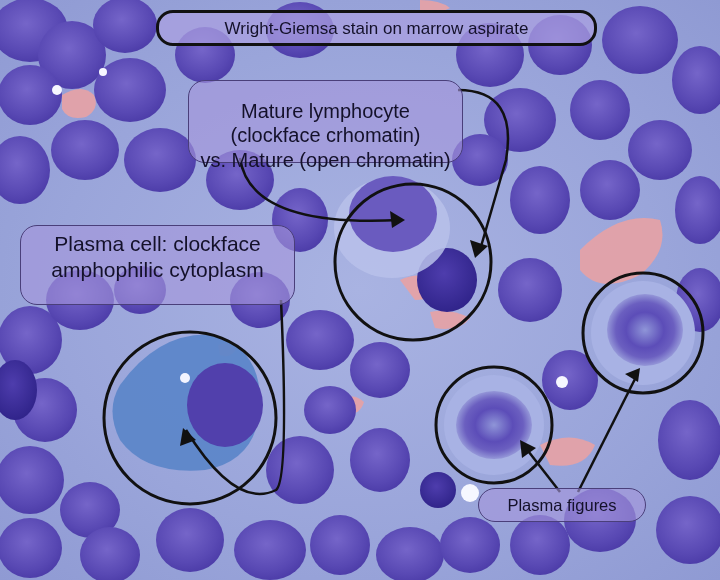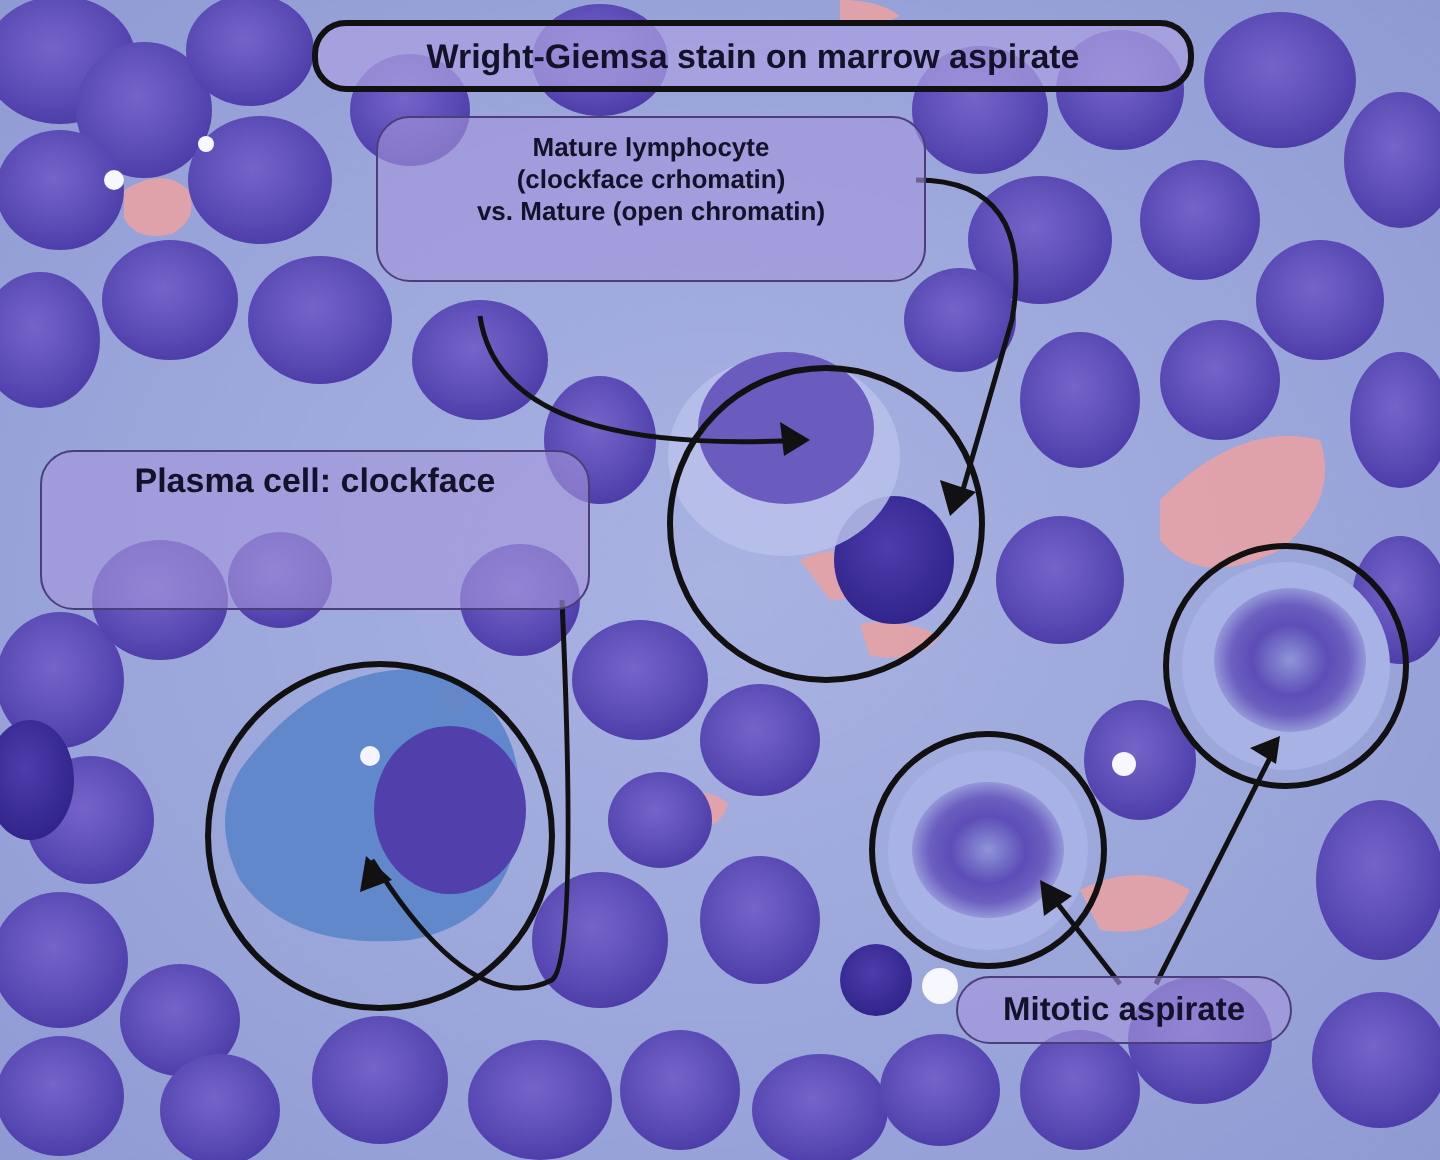--- a/index.html
+++ b/index.html
@@ -1,26 +1,26 @@
 <!DOCTYPE html>
 <html><head>
 <meta charset="utf-8">
 <style>
   html, body { margin: 0; padding: 0; }
   body { width: 720px; height: 580px; overflow: hidden; background: #9aa6d8; }
   .stage { position: relative; width: 720px; height: 580px; overflow: hidden;
     background: radial-gradient(ellipse at 50% 50%, #a9b3e2 0%, #9aa5da 60%, #8f9ad3 100%); }
   svg.field { position: absolute; left: 0; top: 0; }
-  .label { position: absolute; font-family: "Liberation Sans", sans-serif; font-weight: bold;
+  .label { position: absolute; font-family: "Liberation Sans", sans-serif; font-weight: normal;
     color: #14112a; text-align: center; line-height: 1.22; box-sizing: border-box; border-radius: 17px; }
   .label.boxed-strong { border: 3px solid #111; background: rgba(170,160,225,0.72); }
   .label.boxed-soft { border: 1.5px solid #4a3f7a; background: rgba(165,150,220,0.62); }
   .lbl-title { left: 156px; top: 10px; width: 441px; height: 36px; font-size: 17px; padding-top: 6px; }
-  .lbl-lymph { left: 188px; top: 58px; width: 275px; height: 83px; font-size: 13px; padding-top: 7px; }
-  .lbl-plasma { left: 20px; top: 225px; width: 275px; height: 80px; font-size: 17px; padding-top: 5px; }
+  .lbl-lymph { left: 188px; top: 80px; width: 275px; height: 83px; font-size: 20px; padding-top: 18px; }
+  .lbl-plasma { left: 20px; top: 225px; width: 275px; height: 80px; font-size: 21px; padding-top: 5px; }
   .lbl-mitotic { left: 478px; top: 488px; width: 168px; height: 34px; font-size: 16.5px; padding-top: 6px; }
 </style>
 </head>
 <body>
 
 <div class="stage">
   <svg class="field" width="720" height="580" viewBox="0 0 720 580">
     <defs>
       <radialGradient id="nuc" cx="45%" cy="40%" r="65%">
         <stop offset="0%" stop-color="#7565c9"></stop>
@@ -161,18 +161,19 @@
   </div>
 
   <div class="label boxed-soft lbl-lymph">
     <div>Mature lymphocyte</div>
     <div>(clockface crhomatin)</div>
     <div>vs. Mature (open chromatin)</div>
   </div>
 
   <div class="label boxed-soft lbl-plasma">
     <div>Plasma cell: clockface</div>
+    <div>amphophilic cytoplasm</div>
   </div>
 
   <div class="label boxed-soft lbl-mitotic">
-    <span>Mitotic aspirate</span>
+    <span>Plasma figures</span>
   </div>
 </div>
 
 </body></html>

